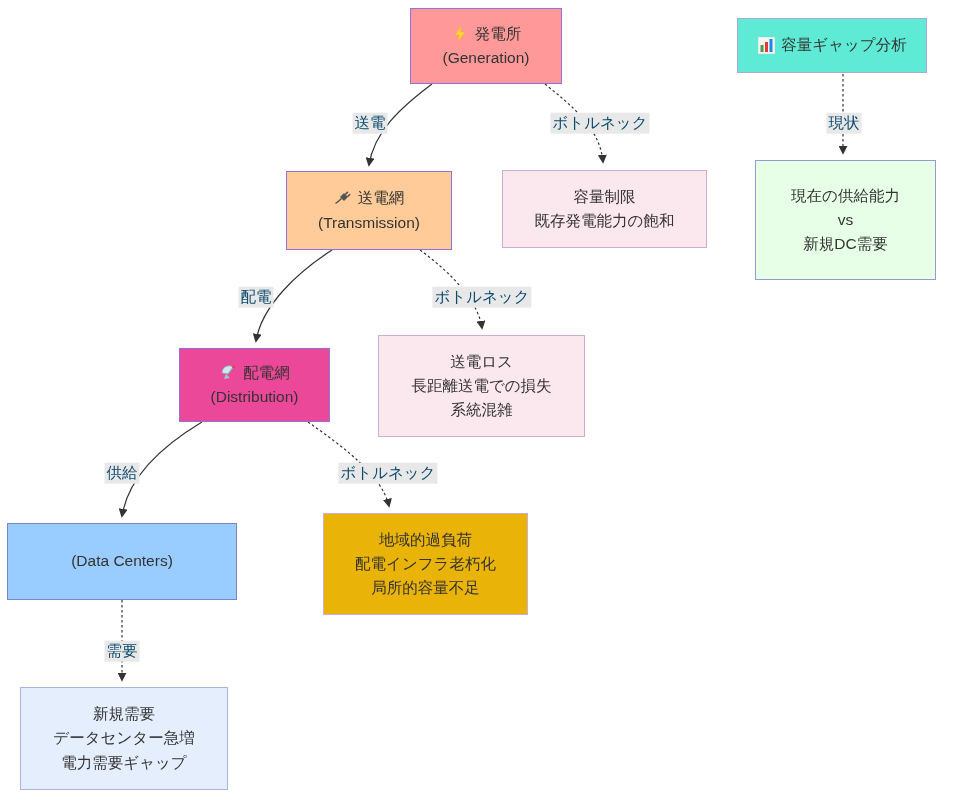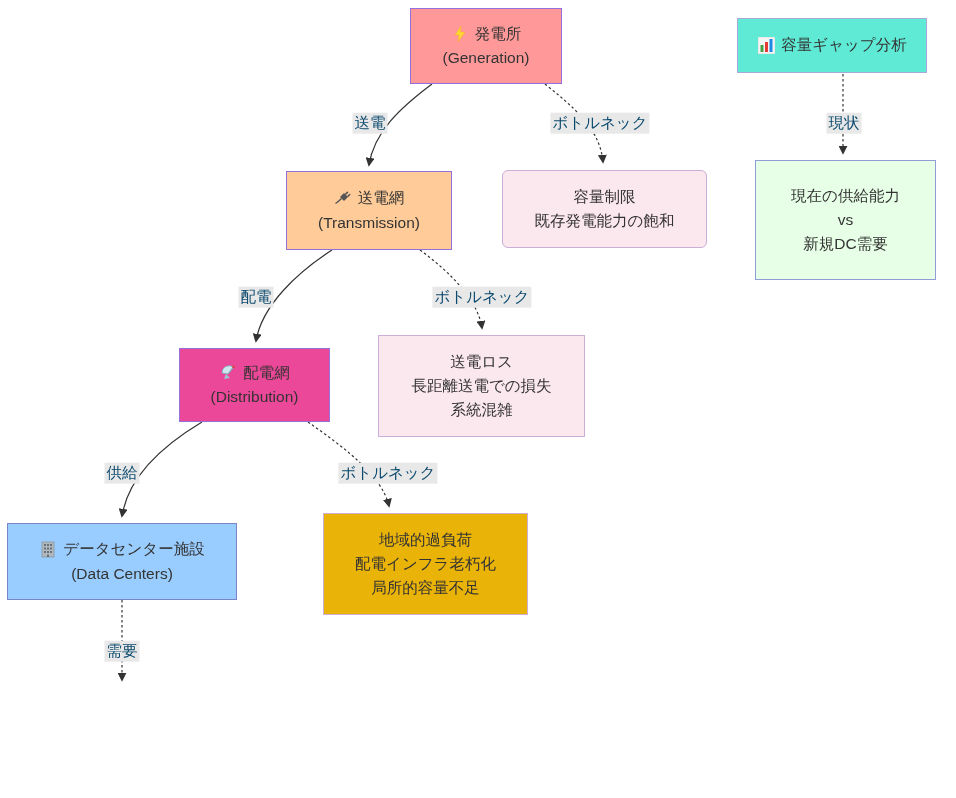--- a/index.html
+++ b/index.html
@@ -9,21 +9,21 @@
   .node{
     position:absolute;box-sizing:border-box;border:1px solid #9370db;
     display:flex;flex-direction:column;align-items:center;justify-content:center;
     text-align:center;font-size:15.5px;line-height:1.55;color:#333;
   }
   .node .title-row{display:flex;align-items:center;gap:6px;white-space:nowrap;}
   .node .icon{display:inline-flex;align-items:center;justify-content:center;width:18px;height:18px;}
   .n-generation{left:410px;top:8px;width:152px;height:76px;background:#ff9999;}
   .n-analysis{left:737px;top:18px;width:190px;height:55px;background:#5eead4;border-color:#a9a9d9;}
   .n-transmission{left:286px;top:171px;width:166px;height:79px;background:#ffcc99;}
-  .n-capacity-limit{left:502px;top:170px;width:205px;height:78px;background:#fbe7ee;border-color:#cbaed8;border-radius:6px;}
+  .n-capacity-limit{left:502px;top:170px;width:205px;height:78px;background:#fbe7ee;border-color:#cbaed8;}
   .n-supply-vs-demand{left:755px;top:160px;width:181px;height:120px;background:#e6ffe6;border-color:#8f9ed6;}
   .n-distribution{left:179px;top:348px;width:151px;height:74px;background:#ec4899;}
   .n-transmission-loss{left:378px;top:335px;width:207px;height:102px;background:#fbe7ee;border-color:#cbaed8;}
   .n-datacenter{left:7px;top:523px;width:230px;height:77px;background:#99ccff;border-color:#7a85c7;}
   .n-regional-overload{left:287px;top:513px;width:205px;height:102px;background:#eab308;border-color:#cbaed8;margin-left:36px;}
   .n-new-demand{left:20px;top:687px;width:208px;height:103px;background:#e4eefc;border-color:#aab4e0;}
   .edge-label{
     position:absolute;transform:translate(-50%,-50%);
     background:#e8e8e8;color:#0c4a6e;font-size:15.5px;line-height:1.2;
     padding:1px 2px;white-space:nowrap;
@@ -125,49 +125,34 @@
     <div>(Distribution)</div>
   </div>
 
   <div class="node n-transmission-loss">
     <div>送電ロス</div>
     <div>長距離送電での損失</div>
     <div>系統混雑</div>
   </div>
 
   <div class="node n-datacenter">
-    <div class="title-row">
-      <span class="icon">
-        <svg width="16" height="17" viewBox="0 0 16 17">
-            <rect x="2" y="1" width="12" height="15" fill="#b0b7bd" stroke="#8a9197" stroke-width="0.7"></rect>
-            <g fill="#69727a">
-              <rect x="4" y="3" width="2" height="2"></rect>
-              <rect x="7" y="3" width="2" height="2"></rect>
-              <rect x="10" y="3" width="2" height="2"></rect>
-              <rect x="4" y="6.5" width="2" height="2"></rect>
-              <rect x="7" y="6.5" width="2" height="2"></rect>
-              <rect x="10" y="6.5" width="2" height="2"></rect>
-              <rect x="4" y="10" width="2" height="2"></rect>
-              <rect x="7" y="10" width="2" height="2"></rect>
-              <rect x="10" y="10" width="2" height="2"></rect>
-              <rect x="7" y="13.5" width="2" height="2.5"></rect>
-            </g>
-          </svg>
-      </span>
-      <span>データセンター施設</span>
-    </div>
     <div>(Data Centers)</div>
   </div>
 
   <div class="node n-regional-overload">
     <div>地域的過負荷</div>
     <div>配電インフラ老朽化</div>
     <div>局所的容量不足</div>
   </div>
 
+  <div class="node n-new-demand">
+    <div>新規需要</div>
+    <div>データセンター急増</div>
+    <div>電力需要ギャップ</div>
+  </div>
 
   <span class="edge-label el-soden">送電</span>
   <span class="edge-label el-botoru1">ボトルネック</span>
   <span class="edge-label el-genjo">現状</span>
   <span class="edge-label el-haiden">配電</span>
   <span class="edge-label el-botoru2">ボトルネック</span>
   <span class="edge-label el-kyokyu">供給</span>
   <span class="edge-label el-botoru3">ボトルネック</span>
   <span class="edge-label el-juyo">需要</span>
 

